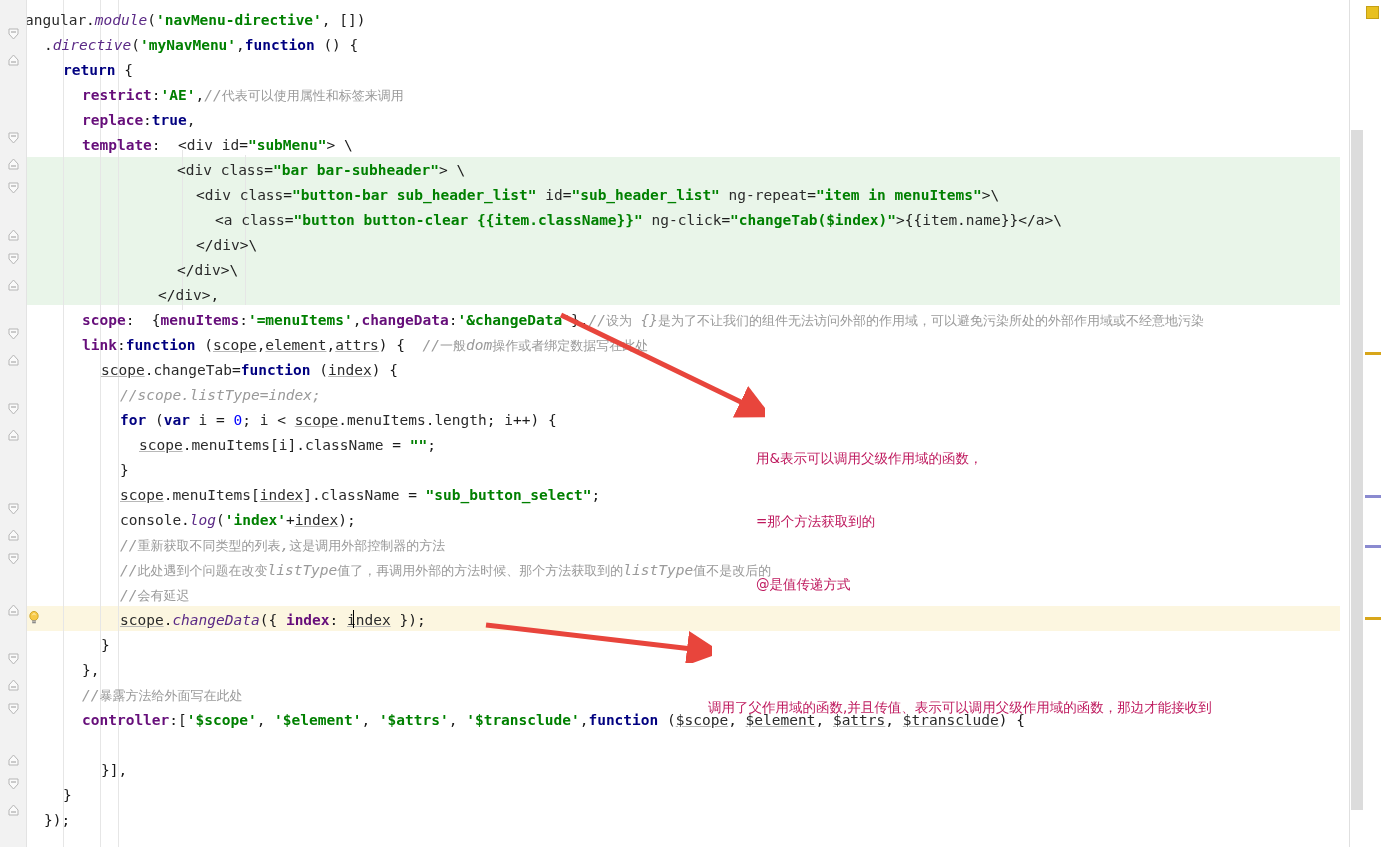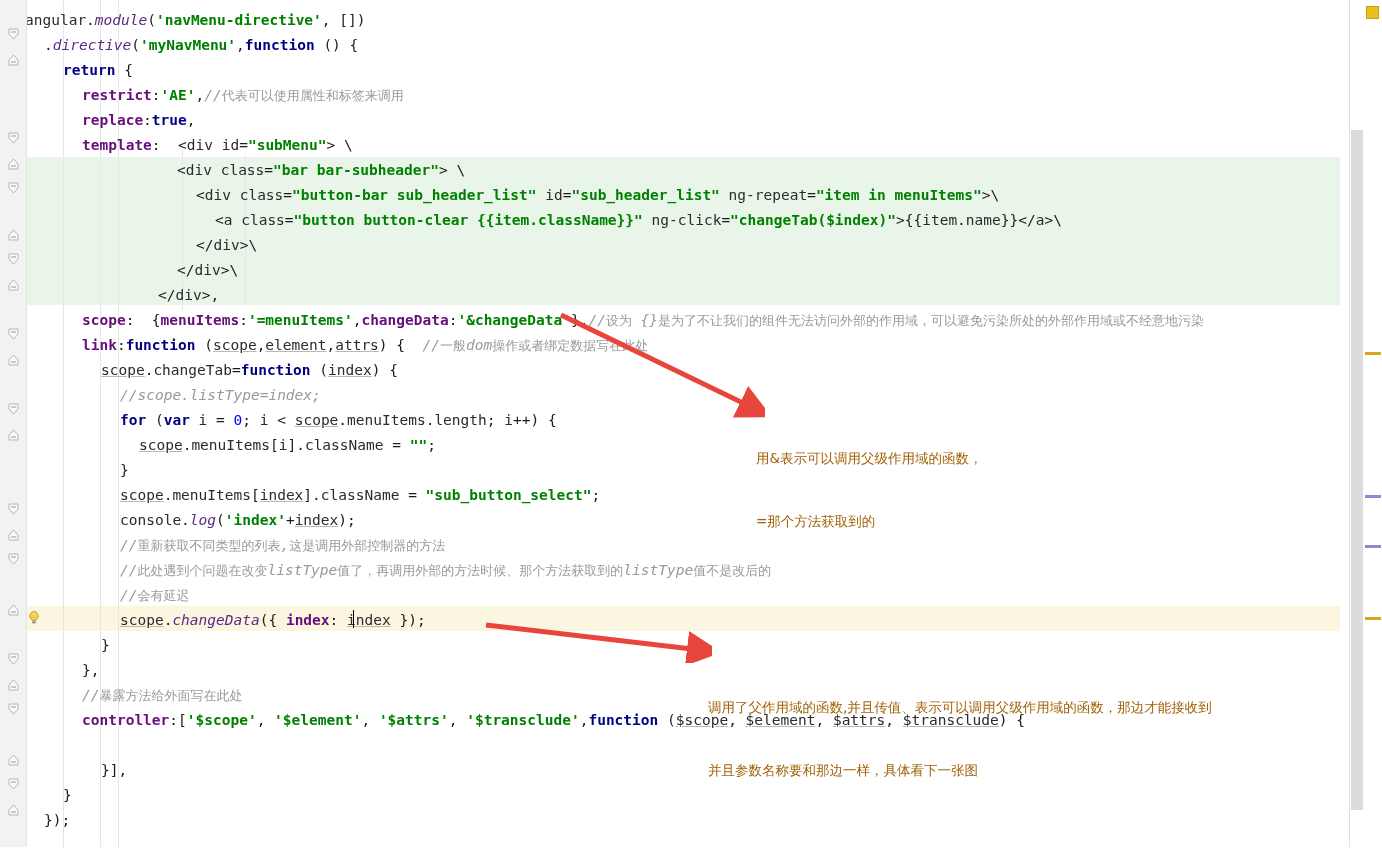--- a/index.html
+++ b/index.html
@@ -108,21 +108,21 @@
   .caret {
     position: absolute;
     width: 1px;
     background: #000;
     z-index: 8;
   }
 
   
   .note {
     position: absolute;
-    color: #a16207;
+    color: #be185d;
     font-family: "DejaVu Sans", "Liberation Sans", sans-serif;
     font-size: 13.5px;
     line-height: 21px;
     white-space: pre;
     z-index: 20;
   }
   .arrow-svg {
     position: absolute;
     z-index: 19;
     pointer-events: none;
@@ -358,25 +358,25 @@
       <marker id="ah2" markerWidth="7" markerHeight="7" refX="1" refY="3.5" orient="auto">
         <polygon points="0,0 7,3.5 0,7" fill="#e8453c"></polygon>
       </marker>
     </defs>
     <line x1="6" y1="10" x2="212" y2="34" stroke="#e8453c" stroke-width="5" marker-end="url(#ah2)"></line>
   </svg>
 
   <div class="note" style="left:756px;top:406px;">
     <div>用&amp;表示可以调用父级作用域的函数，</div>
     <div>=那个方法获取到的</div>
+    <div>@是值传递方式</div>
   </div>
 
   <div class="note" style="left:708px;top:655px;">
     <div>调用了父作用域的函数,并且传值、表示可以调用父级作用域的函数，那边才能接收到</div>
-    <div>并且参数名称要和那边一样，具体看下一张图</div>
   </div>
 
   <div class="right-edge-line"></div>
   <div class="scroll-track"></div>
   <div class="scroll-thumb" style="top:130px;height:680px;"></div>
   <div class="markerbar"></div>
 
   <div class="marker-box" style="top:6px;background:#e8c020;border:1px solid #c5a015;"></div>
   <div class="marker" style="top:352px;background:#d8a61a;"></div>
   <div class="marker" style="top:495px;background:#8a8ad0;"></div>

